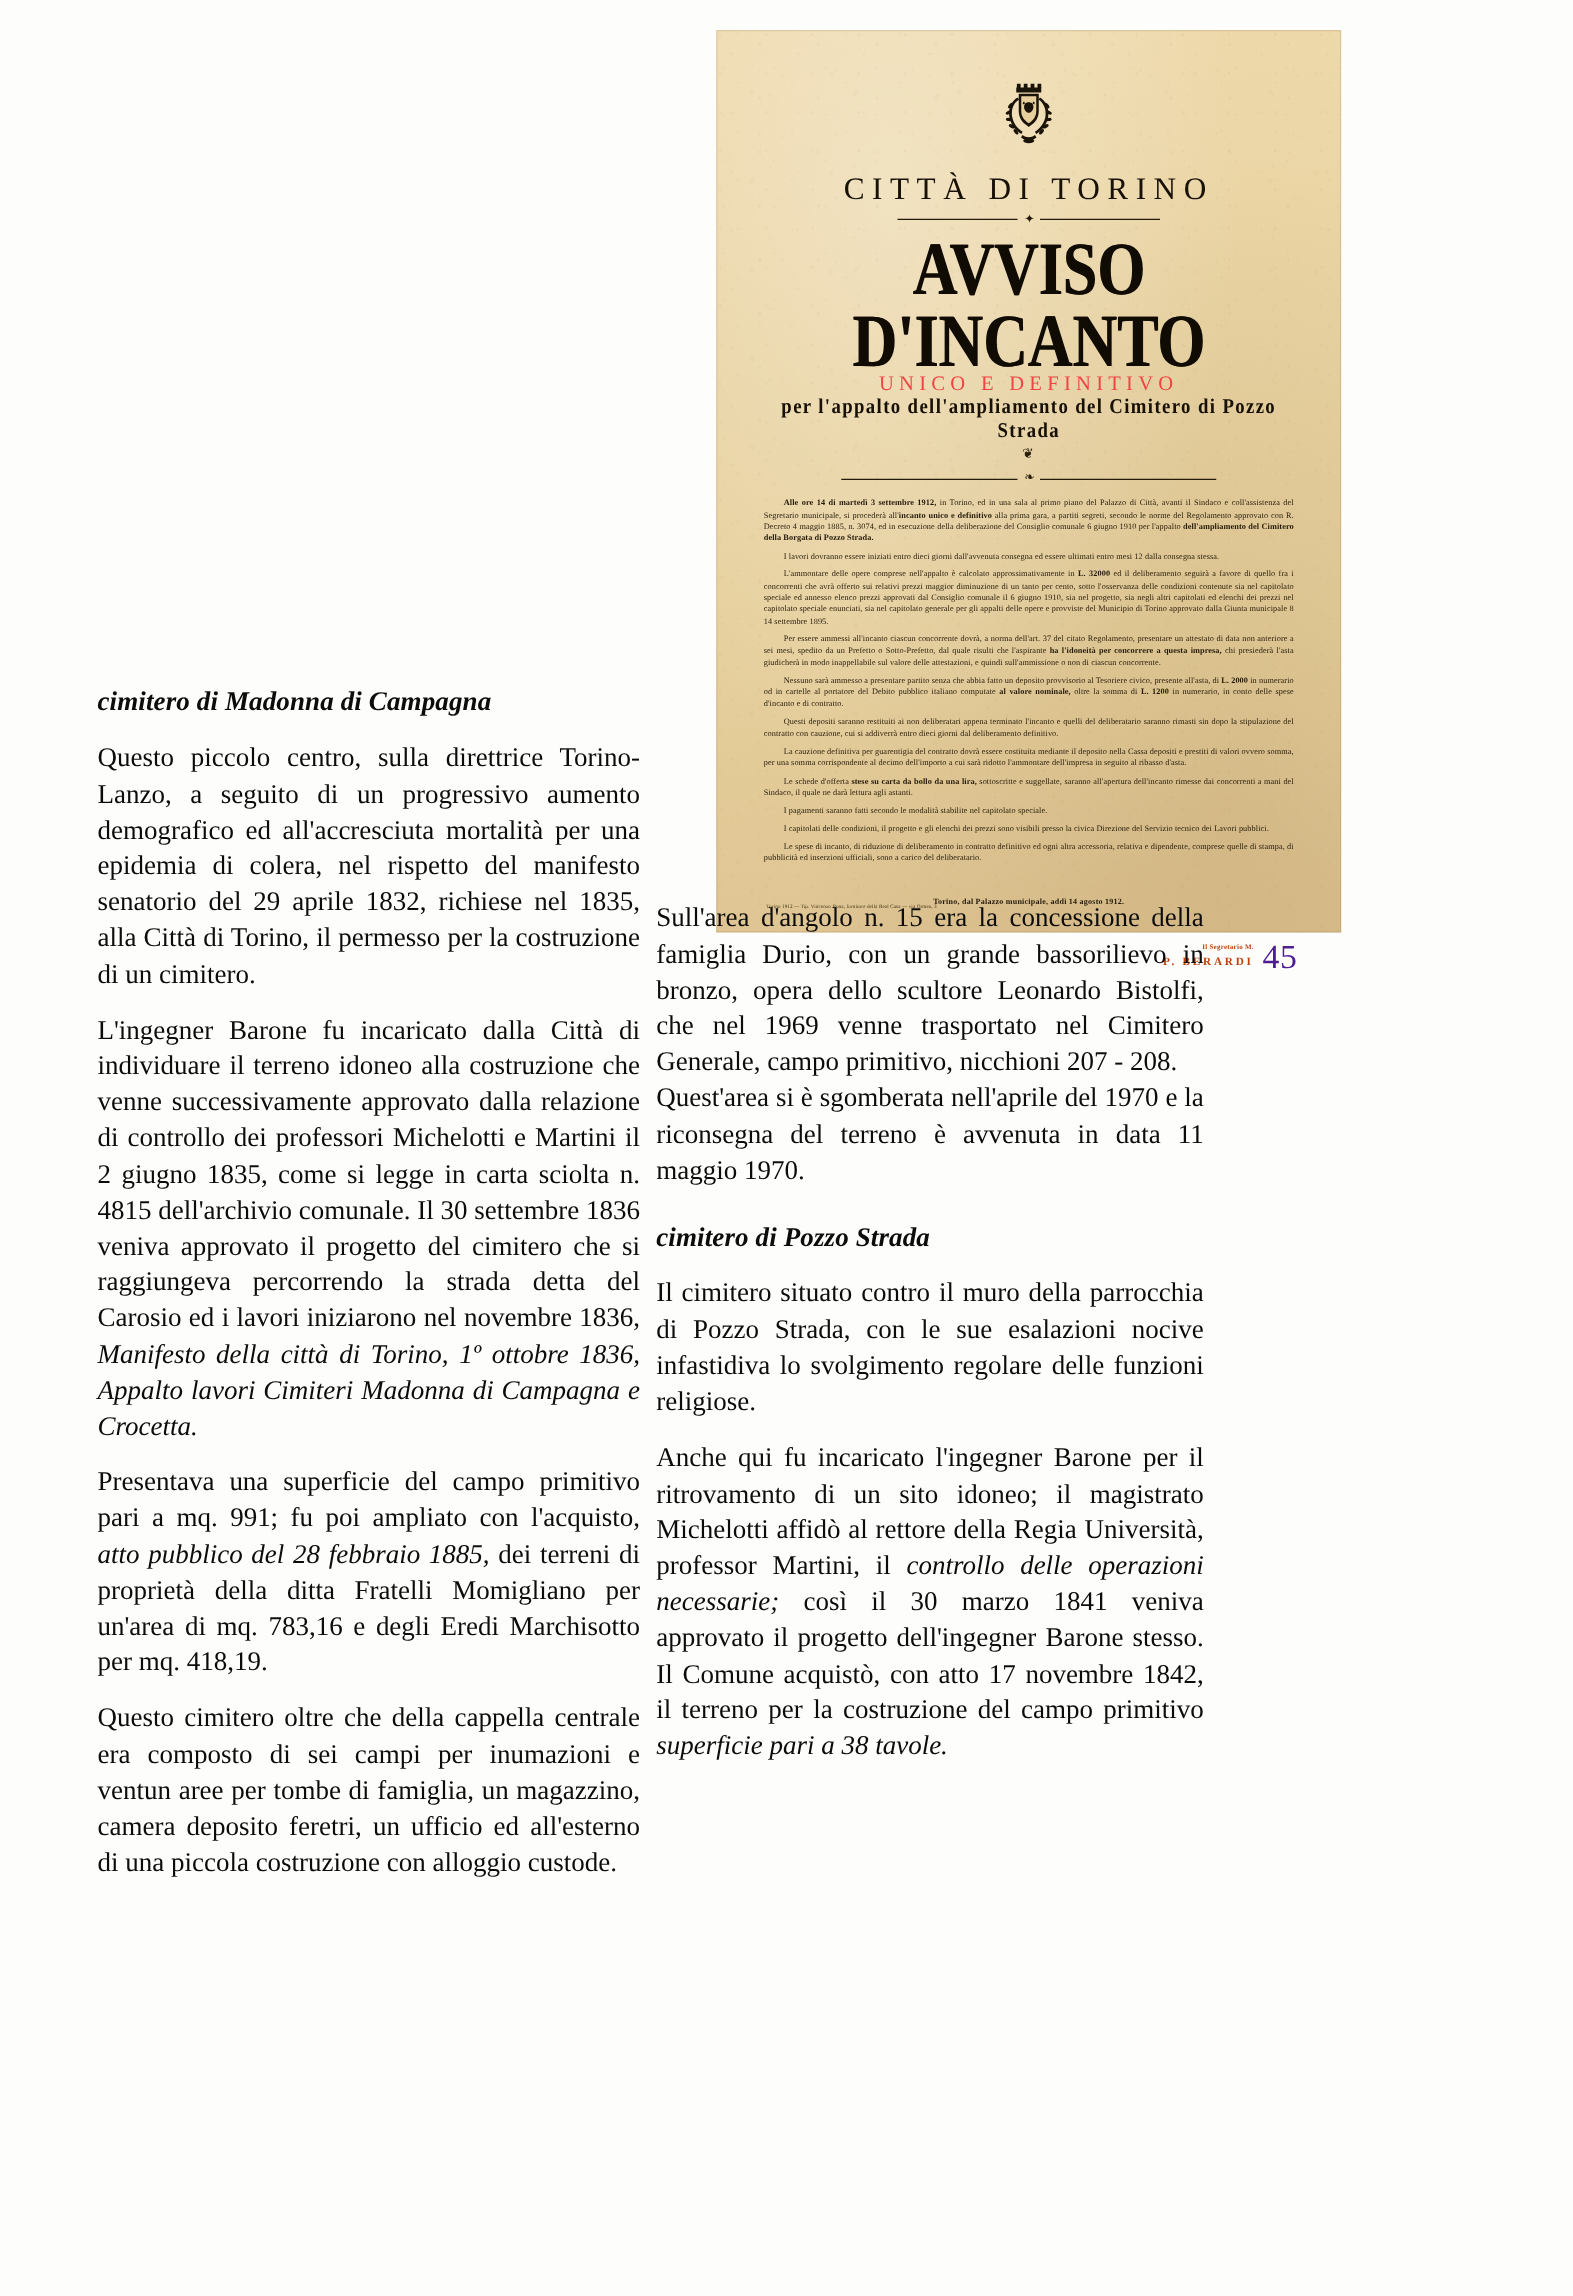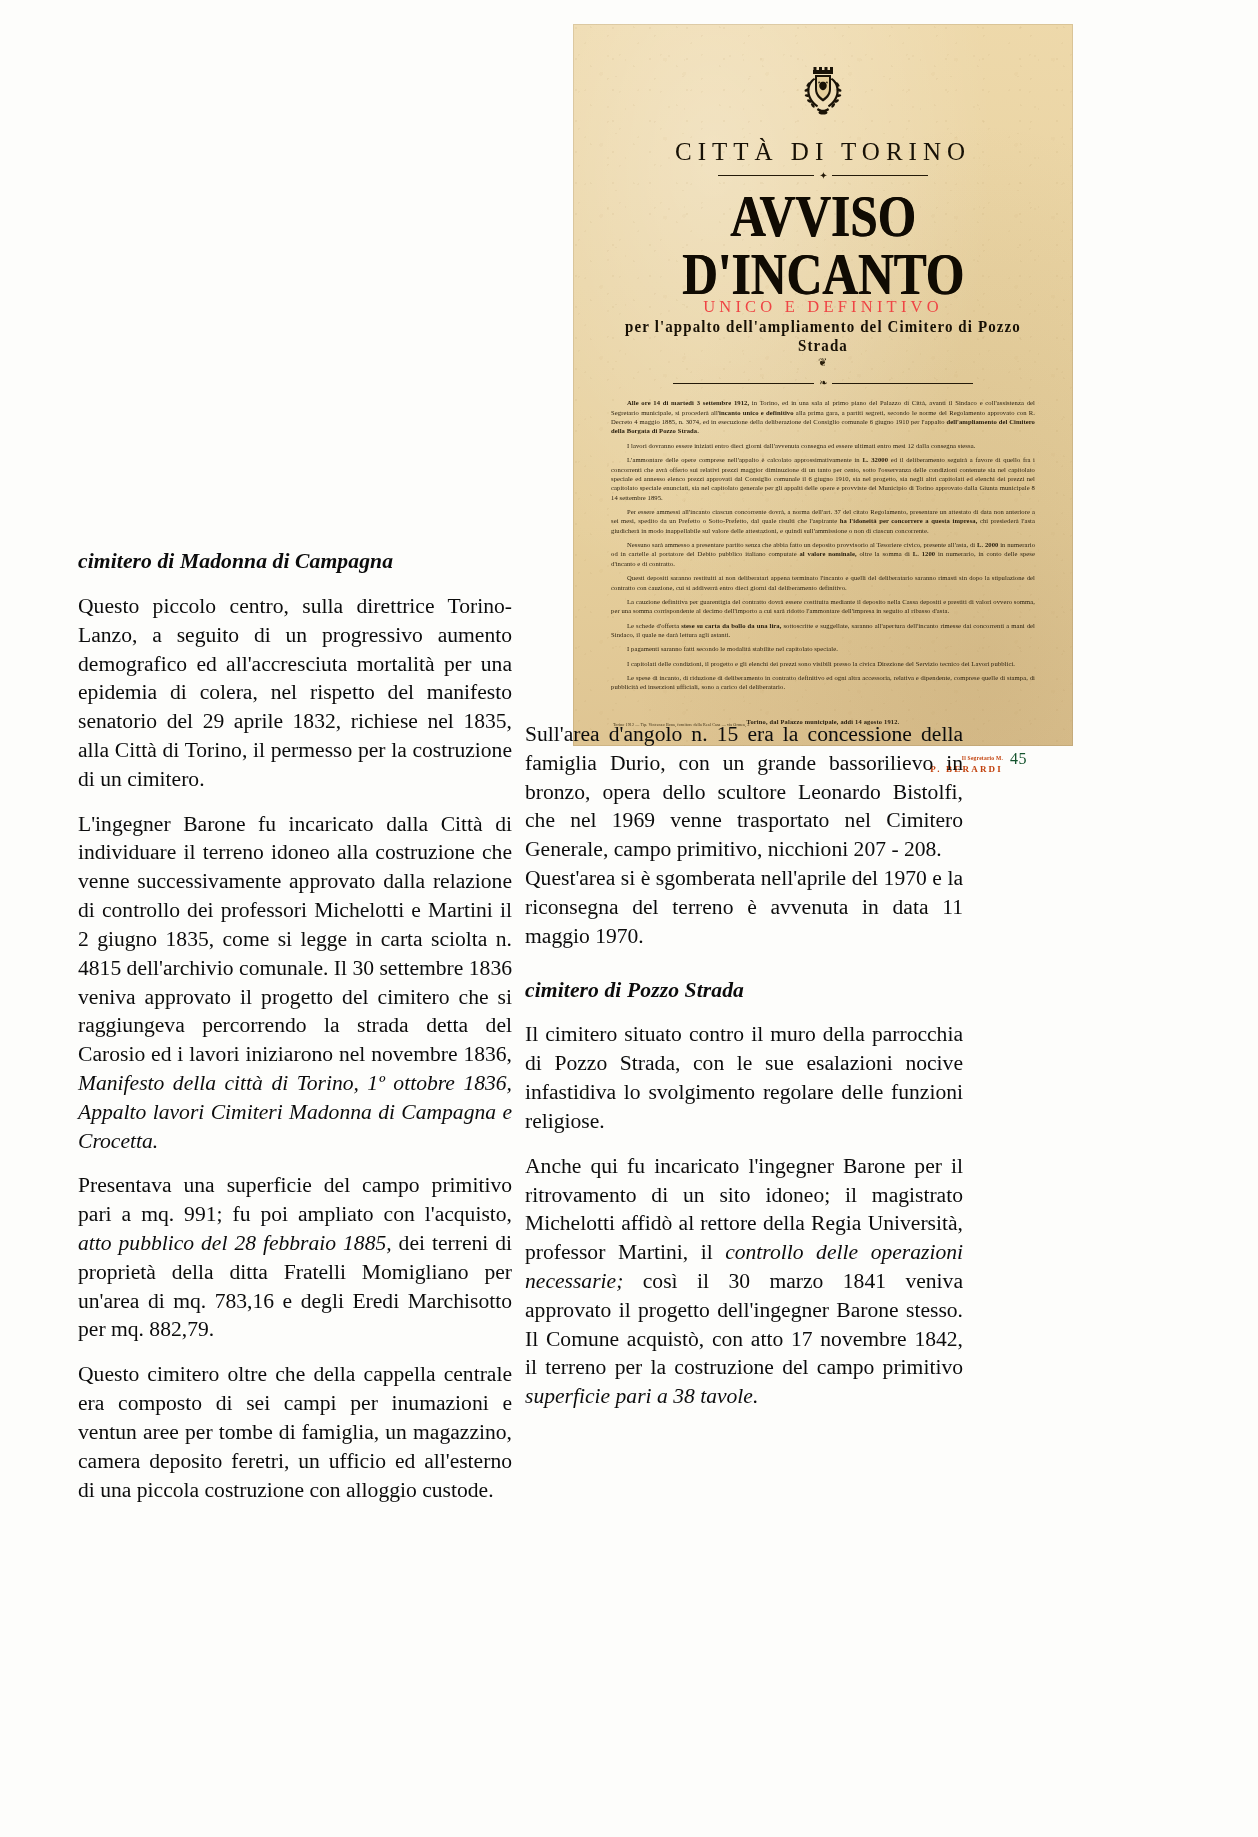--- a/index.html
+++ b/index.html
@@ -222,22 +222,22 @@
     line-height: 1.25;
   }
   h2.section-head:first-child { margin-top: 0; }
 
   .col i, .col em { font-style: italic; }
 
   #folio {
     position: absolute;
     left: 1010px;
     top: 750px;
-    font-size: 16px;
-    color: #14532d;
+    font-size: 27px;
+    color: #4c1d95;
     letter-spacing: .5px;
   }
 </style>
 </head>
 <body>
 
 <div id="page">
 
   <figure id="poster-figure">
     <div id="poster-paper"></div>
@@ -329,21 +329,21 @@
   </figure>
 
   <div class="col" id="col-left">
 
     <h2 class="section-head">cimitero di Madonna di Campagna</h2>
 
     <p>Questo piccolo centro, sulla direttrice Torino-Lanzo, a seguito di un progressivo aumento demografico ed all'accresciuta mortalità per una epidemia di colera, nel rispetto del manifesto senatorio del 29 aprile 1832, richiese nel 1835, alla Città di Torino, il permesso per la costruzione di un cimitero.</p>
 
     <p><span>L'ingegner Barone fu incaricato dalla Città di individuare il terreno idoneo alla costruzione che venne successivamente approvato dalla relazione di controllo dei professori Michelotti e Martini il 2 giugno 1835, come si legge in carta sciolta n. 4815 dell'archivio comunale. Il 30 settembre 1836 veniva approvato il progetto del cimitero che si raggiungeva percorrendo la strada detta del Carosio ed i lavori iniziarono nel novembre 1836, </span><i>Manifesto della città di Torino, 1º ottobre 1836, Appalto lavori Cimiteri Madonna di Campagna e Crocetta.</i></p>
 
-    <p><span>Presentava una superficie del campo primitivo pari a mq. 991; fu poi ampliato con l'acquisto, </span><i>atto pubblico del 28 febbraio 1885,</i><span> dei terreni di proprietà della ditta Fratelli Momigliano per un'area di mq. 783,16 e degli Eredi Marchisotto per mq. 882,79.</span></p>
+    <p><span>Presentava una superficie del campo primitivo pari a mq. 991; fu poi ampliato con l'acquisto, </span><i>atto pubblico del 28 febbraio 1885,</i><span> dei terreni di proprietà della ditta Fratelli Momigliano per un'area di mq. 783,16 e degli Eredi Marchisotto per mq. 418,19.</span></p>
 
     <p>Questo cimitero oltre che della cappella centrale era composto di sei campi per inumazioni e ventun aree per tombe di famiglia, un magazzino, camera deposito feretri, un ufficio ed all'esterno di una piccola costruzione con alloggio custode.</p>
   </div>
 
   <div class="col" id="col-right">
     <p>Sull'area d'angolo n. 15 era la concessione della famiglia Durio, con un grande bassorilievo in bronzo, opera dello scultore Leonardo Bistolfi, che nel 1969 venne trasportato nel Cimitero Generale, campo primitivo, nicchioni 207 - 208.<br>Quest'area si è sgomberata nell'aprile del 1970 e la riconsegna del terreno è avvenuta in data 11 maggio 1970.</p>
 
     <h2 class="section-head">cimitero di Pozzo Strada</h2>
 
     <p>Il cimitero situato contro il muro della parrocchia di Pozzo Strada, con le sue esalazioni nocive infastidiva lo svolgimento regolare delle funzioni religiose.</p>

